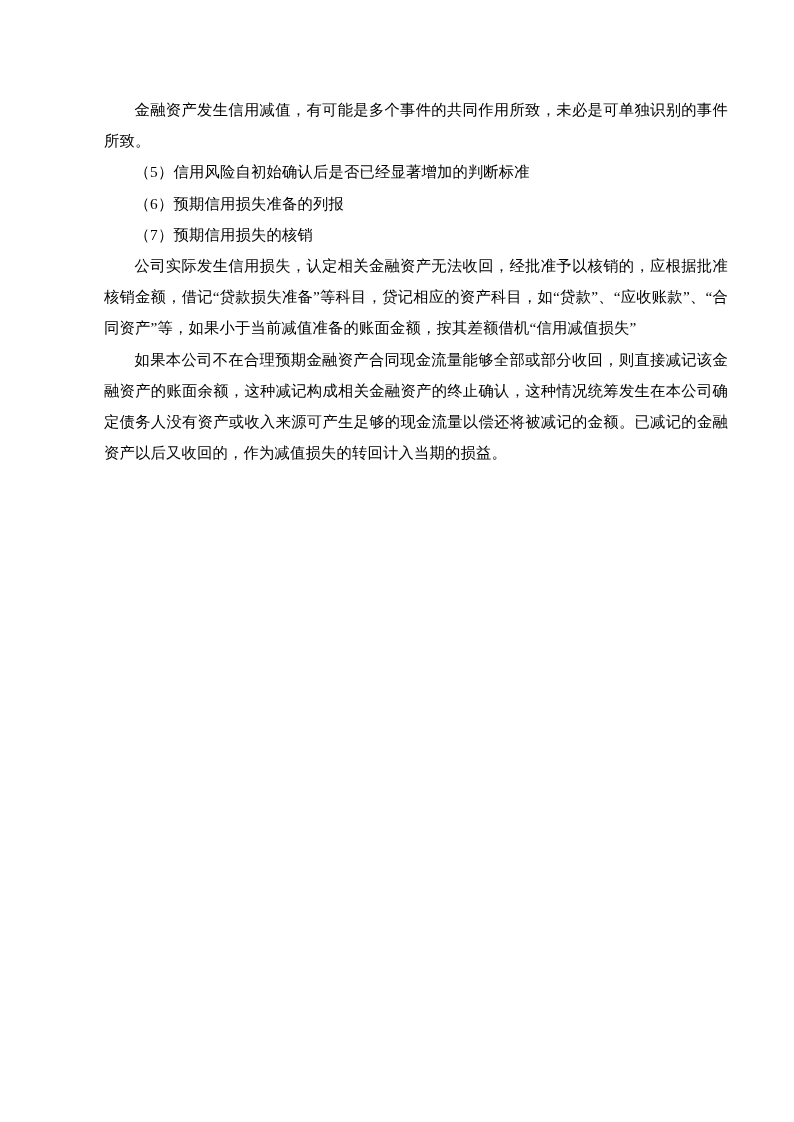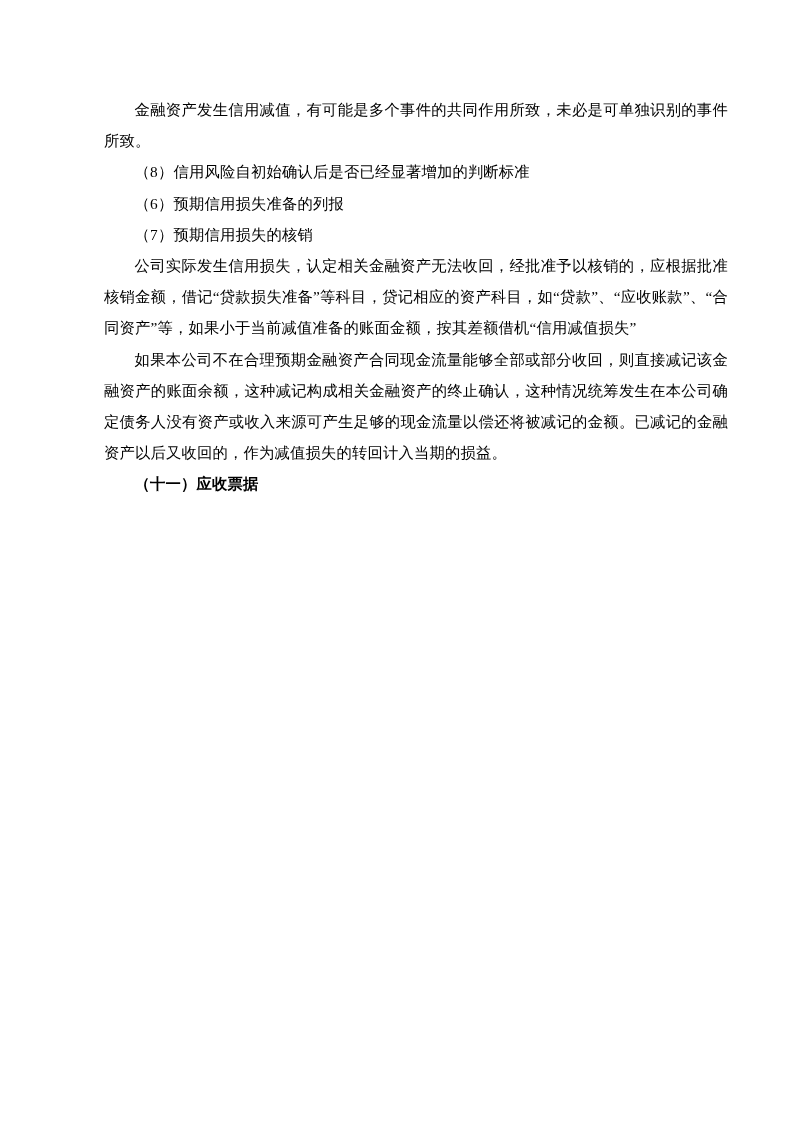--- a/index.html
+++ b/index.html
@@ -45,21 +45,20 @@
     line-height: 20px;
     color: #000000;
   }
 </style>
 </head>
 <body>
 
 <div class="page">
   <div class="content" id="content">
       <p class="para body">金融资产发生信用减值，有可能是多个事件的共同作用所致，未必是可单独识别的事件所致。</p>
-      <p class="para body">（8）信用风险自初始确认后是否已经显著增加的判断标准</p>
+      <p class="para body">（5）信用风险自初始确认后是否已经显著增加的判断标准</p>
       <p class="para body">（6）预期信用损失准备的列报</p>
       <p class="para body">（7）预期信用损失的核销</p>
       <p class="para body">公司实际发生信用损失，认定相关金融资产无法收回，经批准予以核销的，应根据批准核销金额，借记“贷款损失准备”等科目，贷记相应的资产科目，如“贷款”、“应收账款”、“合同资产”等，如果小于当前减值准备的账面金额，按其差额借机“信用减值损失”</p>
       <p class="para body">如果本公司不在合理预期金融资产合同现金流量能够全部或部分收回，则直接减记该金融资产的账面余额，这种减记构成相关金融资产的终止确认，这种情况统筹发生在本公司确定债务人没有资产或收入来源可产生足够的现金流量以偿还将被减记的金额。已减记的金融资产以后又收回的，作为减值损失的转回计入当期的损益。</p>
-      <p class="para heading">（十一）应收票据</p>
     </div>
   <div class="footer">15</div>
 </div>
 
 </body></html>

